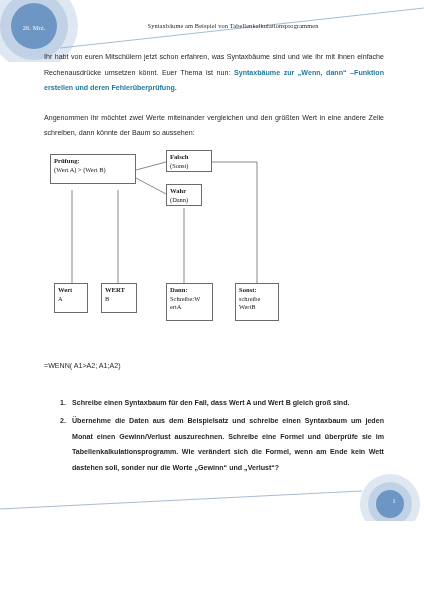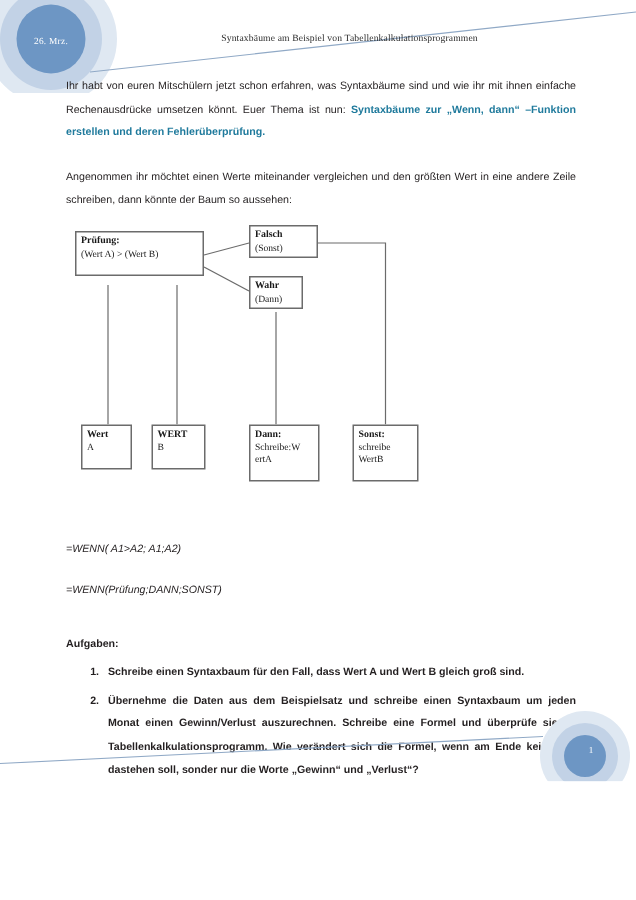--- a/index.html
+++ b/index.html
@@ -75,21 +75,20 @@
     font-size: 7.1px;
     font-weight: bold;
     line-height: 15.5px;
     color: #231f20;
   }
   p.formula {
     margin: 0;
     font-size: 7.1px;
     line-height: 22px;
     color: #231f20;
-    font-style: italic;
   }
   p.aufgaben-head {
     margin: 8px 0 0 0;
     font-size: 7.1px;
     font-weight: bold;
     line-height: 15.5px;
     color: #231f20;
   }
   ol.tasks {
     margin: 4px 0 0 0;
@@ -175,33 +174,31 @@
   </div>
   <div class="hdr-date">26. Mrz.</div>
   <div class="hdr-title">Syntaxbäume am Beispiel von Tabellenkalkulationsprogrammen</div>
 
   <div class="content">
 
     <p class="para"><span>Ihr habt von euren Mitschülern jetzt schon erfahren, was Syntaxbäume sind und wie ihr mit ihnen einfache Rechenausdrücke umsetzen könnt. Euer Thema ist nun: </span><span class="accent">Syntaxbäume zur „Wenn, dann“ –Funktion erstellen und deren Fehlerüberprüfung.</span></p>
 
     <div style="height:6px"></div>
 
-    <p class="para">Angenommen ihr möchtet einen Werte miteinander vergleichen und den größten Wert in eine andere Zeile schreiben, dann könnte der Baum so aussehen:</p>
+    <p class="para">Angenommen ihr möchtet zwei Werte miteinander vergleichen und den größten Wert in eine andere Zeile schreiben, dann könnte der Baum so aussehen:</p>
 
     <div style="height:197px"></div>
 
     <div style="height:8px"></div>
     <p class="formula">=WENN( A1&gt;A2; A1;A2)</p>
     <div style="height:5px"></div>
-    <p class="formula">=WENN(Prüfung;DANN;SONST)</p>
 
     <div style="height:10px"></div>
 
 
-    <p class="aufgaben-head">Aufgaben:</p>
 
     <ol class="tasks">
       <li>Schreibe einen Syntaxbaum für den Fall, dass Wert A und Wert B gleich groß sind.</li>
       <li>Übernehme die Daten aus dem Beispielsatz und schreibe einen Syntaxbaum um jeden Monat einen Gewinn/Verlust auszurechnen. Schreibe eine Formel und überprüfe sie im Tabellenkalkulationsprogramm. Wie verändert sich die Formel, wenn am Ende kein Wett dastehen soll, sonder nur die Worte „Gewinn“ und „Verlust“?</li>
     </ol>
   </div>
 
   <div class="diagram">
     <svg width="340" height="188" viewBox="0 0 340 188" xmlns="http://www.w3.org/2000/svg">
 

